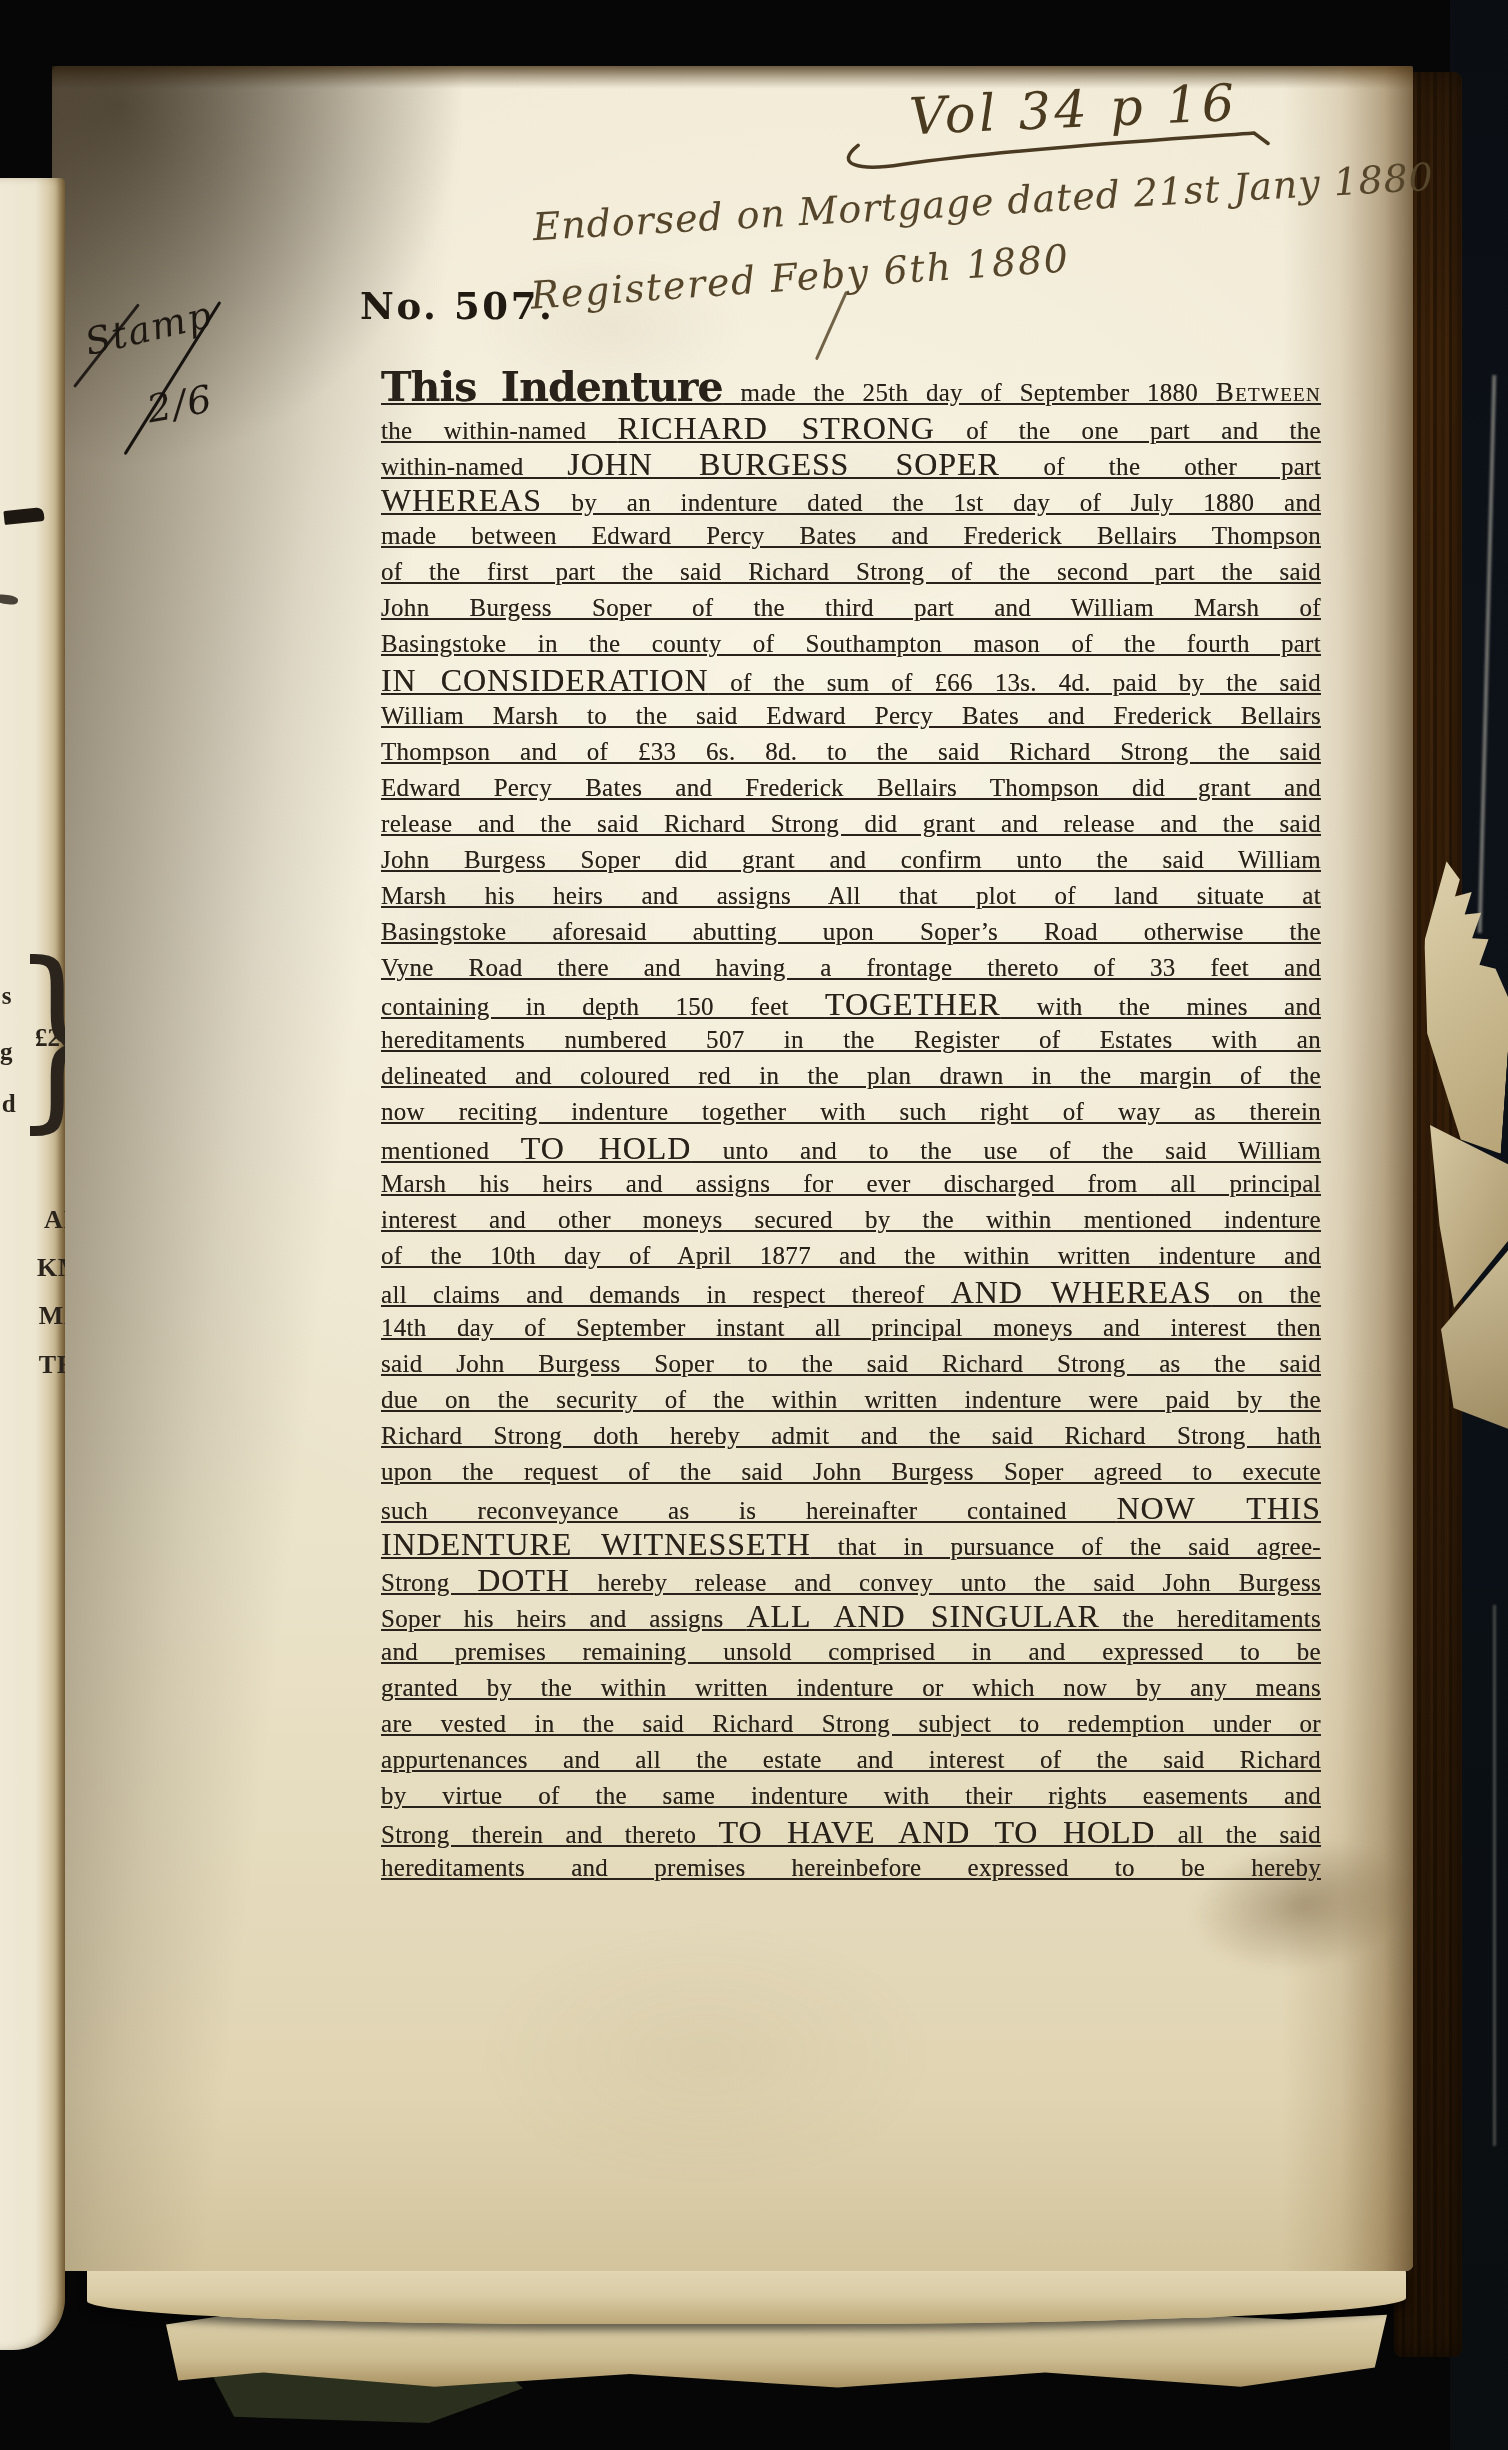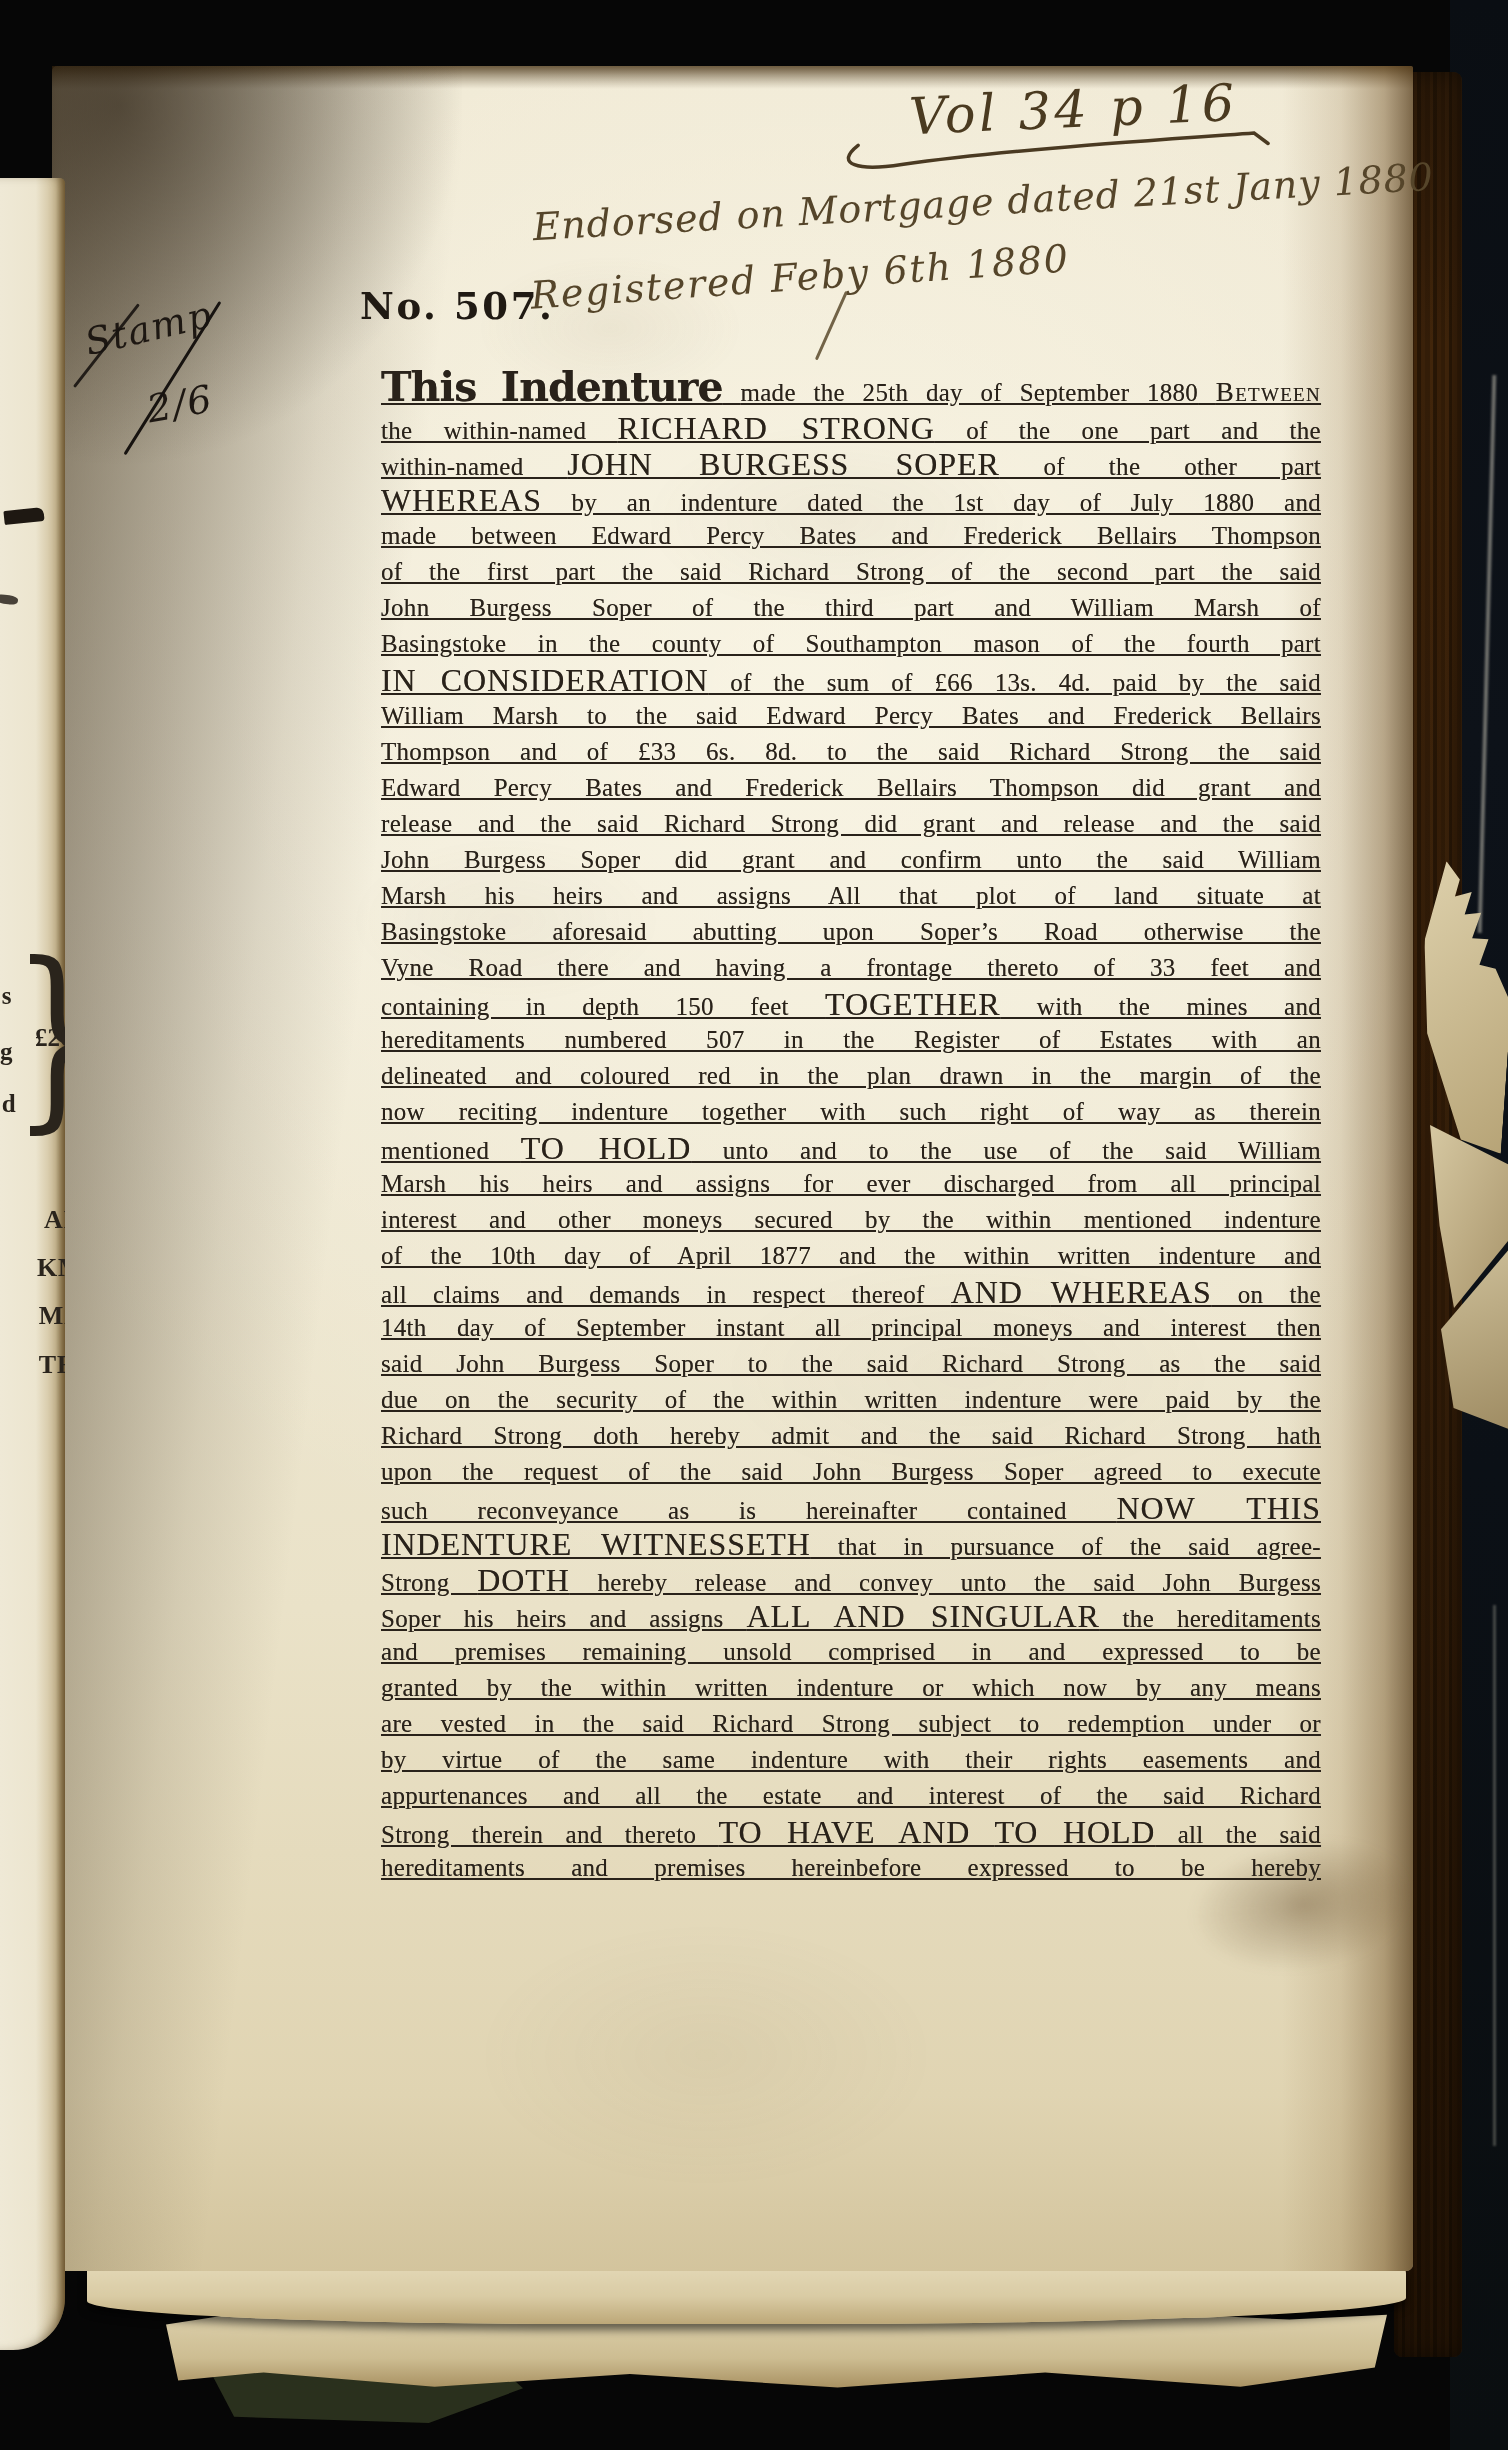--- a/index.html
+++ b/index.html
@@ -214,21 +214,21 @@
         <div class="line">due on the security of the within written indenture were paid by the</div>
         <div class="line">Richard Strong doth hereby admit and the said Richard Strong hath</div>
         <div class="line">upon the request of the said John Burgess Soper agreed to execute</div>
         <div class="line">such reconveyance as is hereinafter contained <span class="emph">NOW THIS</span></div>
         <div class="line"><span class="emph">INDENTURE WITNESSETH</span> that in pursuance of the said agree-</div>
         <div class="line">Strong <span class="emph">DOTH</span> hereby release and convey unto the said John Burgess</div>
         <div class="line">Soper his heirs and assigns <span class="emph">ALL AND SINGULAR</span> the hereditaments</div>
         <div class="line">and premises remaining unsold comprised in and expressed to be</div>
         <div class="line">granted by the within written indenture or which now by any means</div>
         <div class="line">are vested in the said Richard Strong subject to redemption under or</div>
+        <div class="line">appurtenances and all the estate and interest of the said Richard</div>
         <div class="line">by virtue of the same indenture with their rights easements and</div>
-        <div class="line">appurtenances and all the estate and interest of the said Richard</div>
         <div class="line">Strong therein and thereto <span class="emph">TO HAVE AND <span class="emph">TO HOLD</span></span> all the said</div>
         <div class="line">hereditaments and premises hereinbefore expressed to be hereby</div>
       </div>
   </div>
 
 </div>
 
 
 </body></html>

